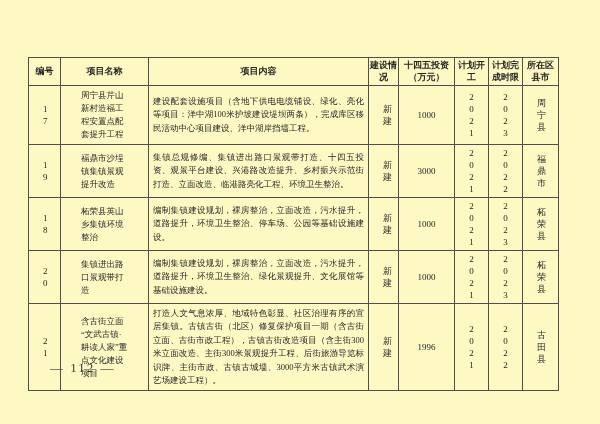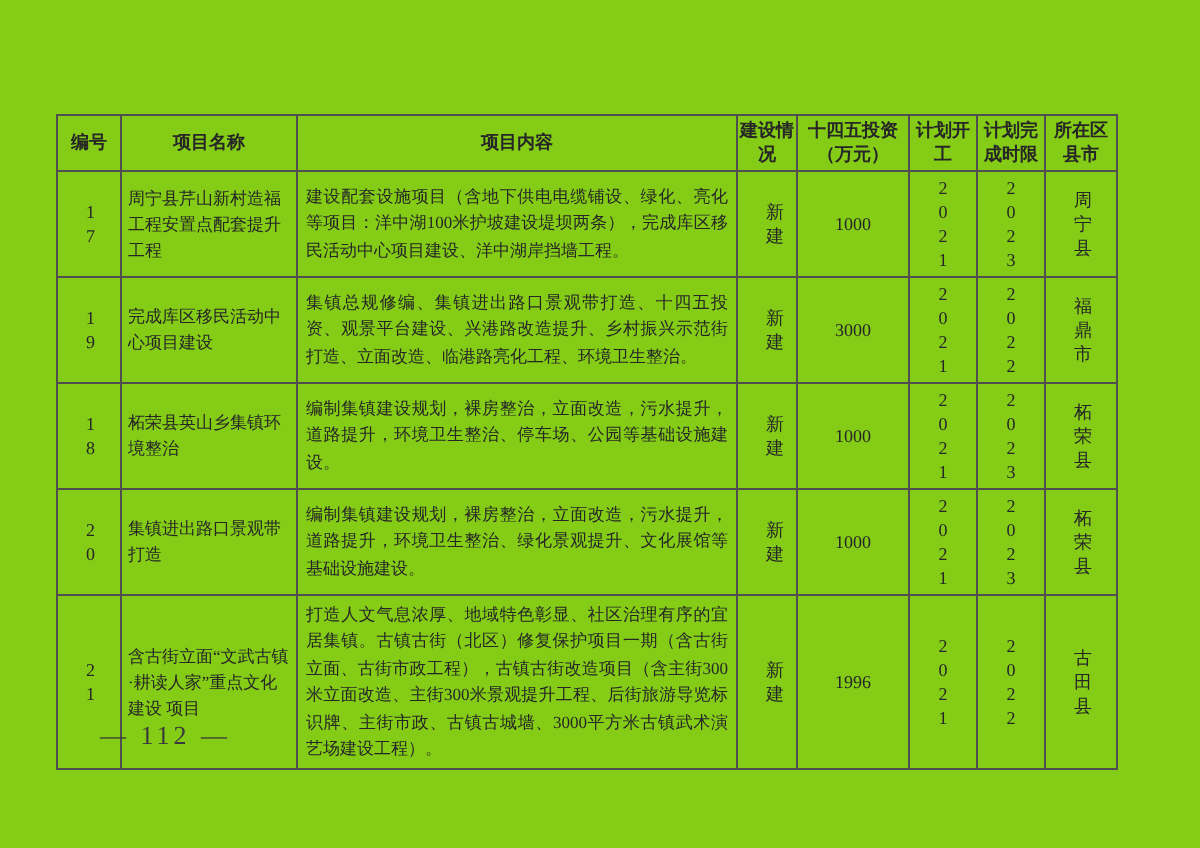--- a/index.html
+++ b/index.html
@@ -9,21 +9,21 @@
     height: 424px;
     background: #ffffff;
     font-family: "Liberation Serif", "DejaVu Serif", serif;
     color: #262626;
     -webkit-font-smoothing: antialiased;
   }
   .page {
     position: relative;
     width: 600px;
     height: 424px;
-    background: #84cc16;
+    background: #fef9c3;
     overflow: hidden;
   }
   table.project-table {
     position: absolute;
     left: 28px;
     top: 57px;
     width: 530px;
     border-collapse: collapse;
     table-layout: fixed;
     border: 1.5px solid #4a4a4a;
@@ -54,21 +54,21 @@
 
   td.no, td.status, td.invest, td.start, td.deadline, td.district {
     text-align: center;
     font-size: 9px;
     line-height: 12px;
   }
   td.name {
     text-align: left;
     font-size: 8.5px;
     line-height: 13px;
-    padding: 3px 3px;
+    padding: 3px 20px;
   }
   td.content {
     text-align: justify;
     text-justify: inter-ideograph;
     font-size: 8.5px;
     line-height: 13.4px;
     padding: 3px 4px;
   }
   tr.row-17 td { height: 40px; }
   tr.row-18 td { height: 43px; }
@@ -119,21 +119,21 @@
         <td class="name">周宁县芹山新村造福工程安置点配套提升工程</td>
         <td class="content">建设配套设施项目（含地下供电电缆铺设、绿化、亮化等项目：洋中湖100米护坡建设堤坝两条），完成库区移民活动中心项目建设、洋中湖岸挡墙工程。</td>
         <td class="status">新建</td>
         <td class="invest">1000</td>
         <td class="start">2021</td>
         <td class="deadline">2023</td>
         <td class="district">周宁县</td>
       </tr>
       <tr class="row-18">
         <td class="no">19</td>
-        <td class="name">完成库区移民活动中心项目建设</td>
+        <td class="name">福鼎市沙埕镇集镇景观提升改造</td>
         <td class="content">集镇总规修编、集镇进出路口景观带打造、十四五投资、观景平台建设、兴港路改造提升、乡村振兴示范街打造、立面改造、临港路亮化工程、环境卫生整治。</td>
         <td class="status">新建</td>
         <td class="invest">3000</td>
         <td class="start">2021</td>
         <td class="deadline">2022</td>
         <td class="district">福鼎市</td>
       </tr>
       <tr class="row-19">
         <td class="no">18</td>
         <td class="name">柘荣县英山乡集镇环境整治</td>

